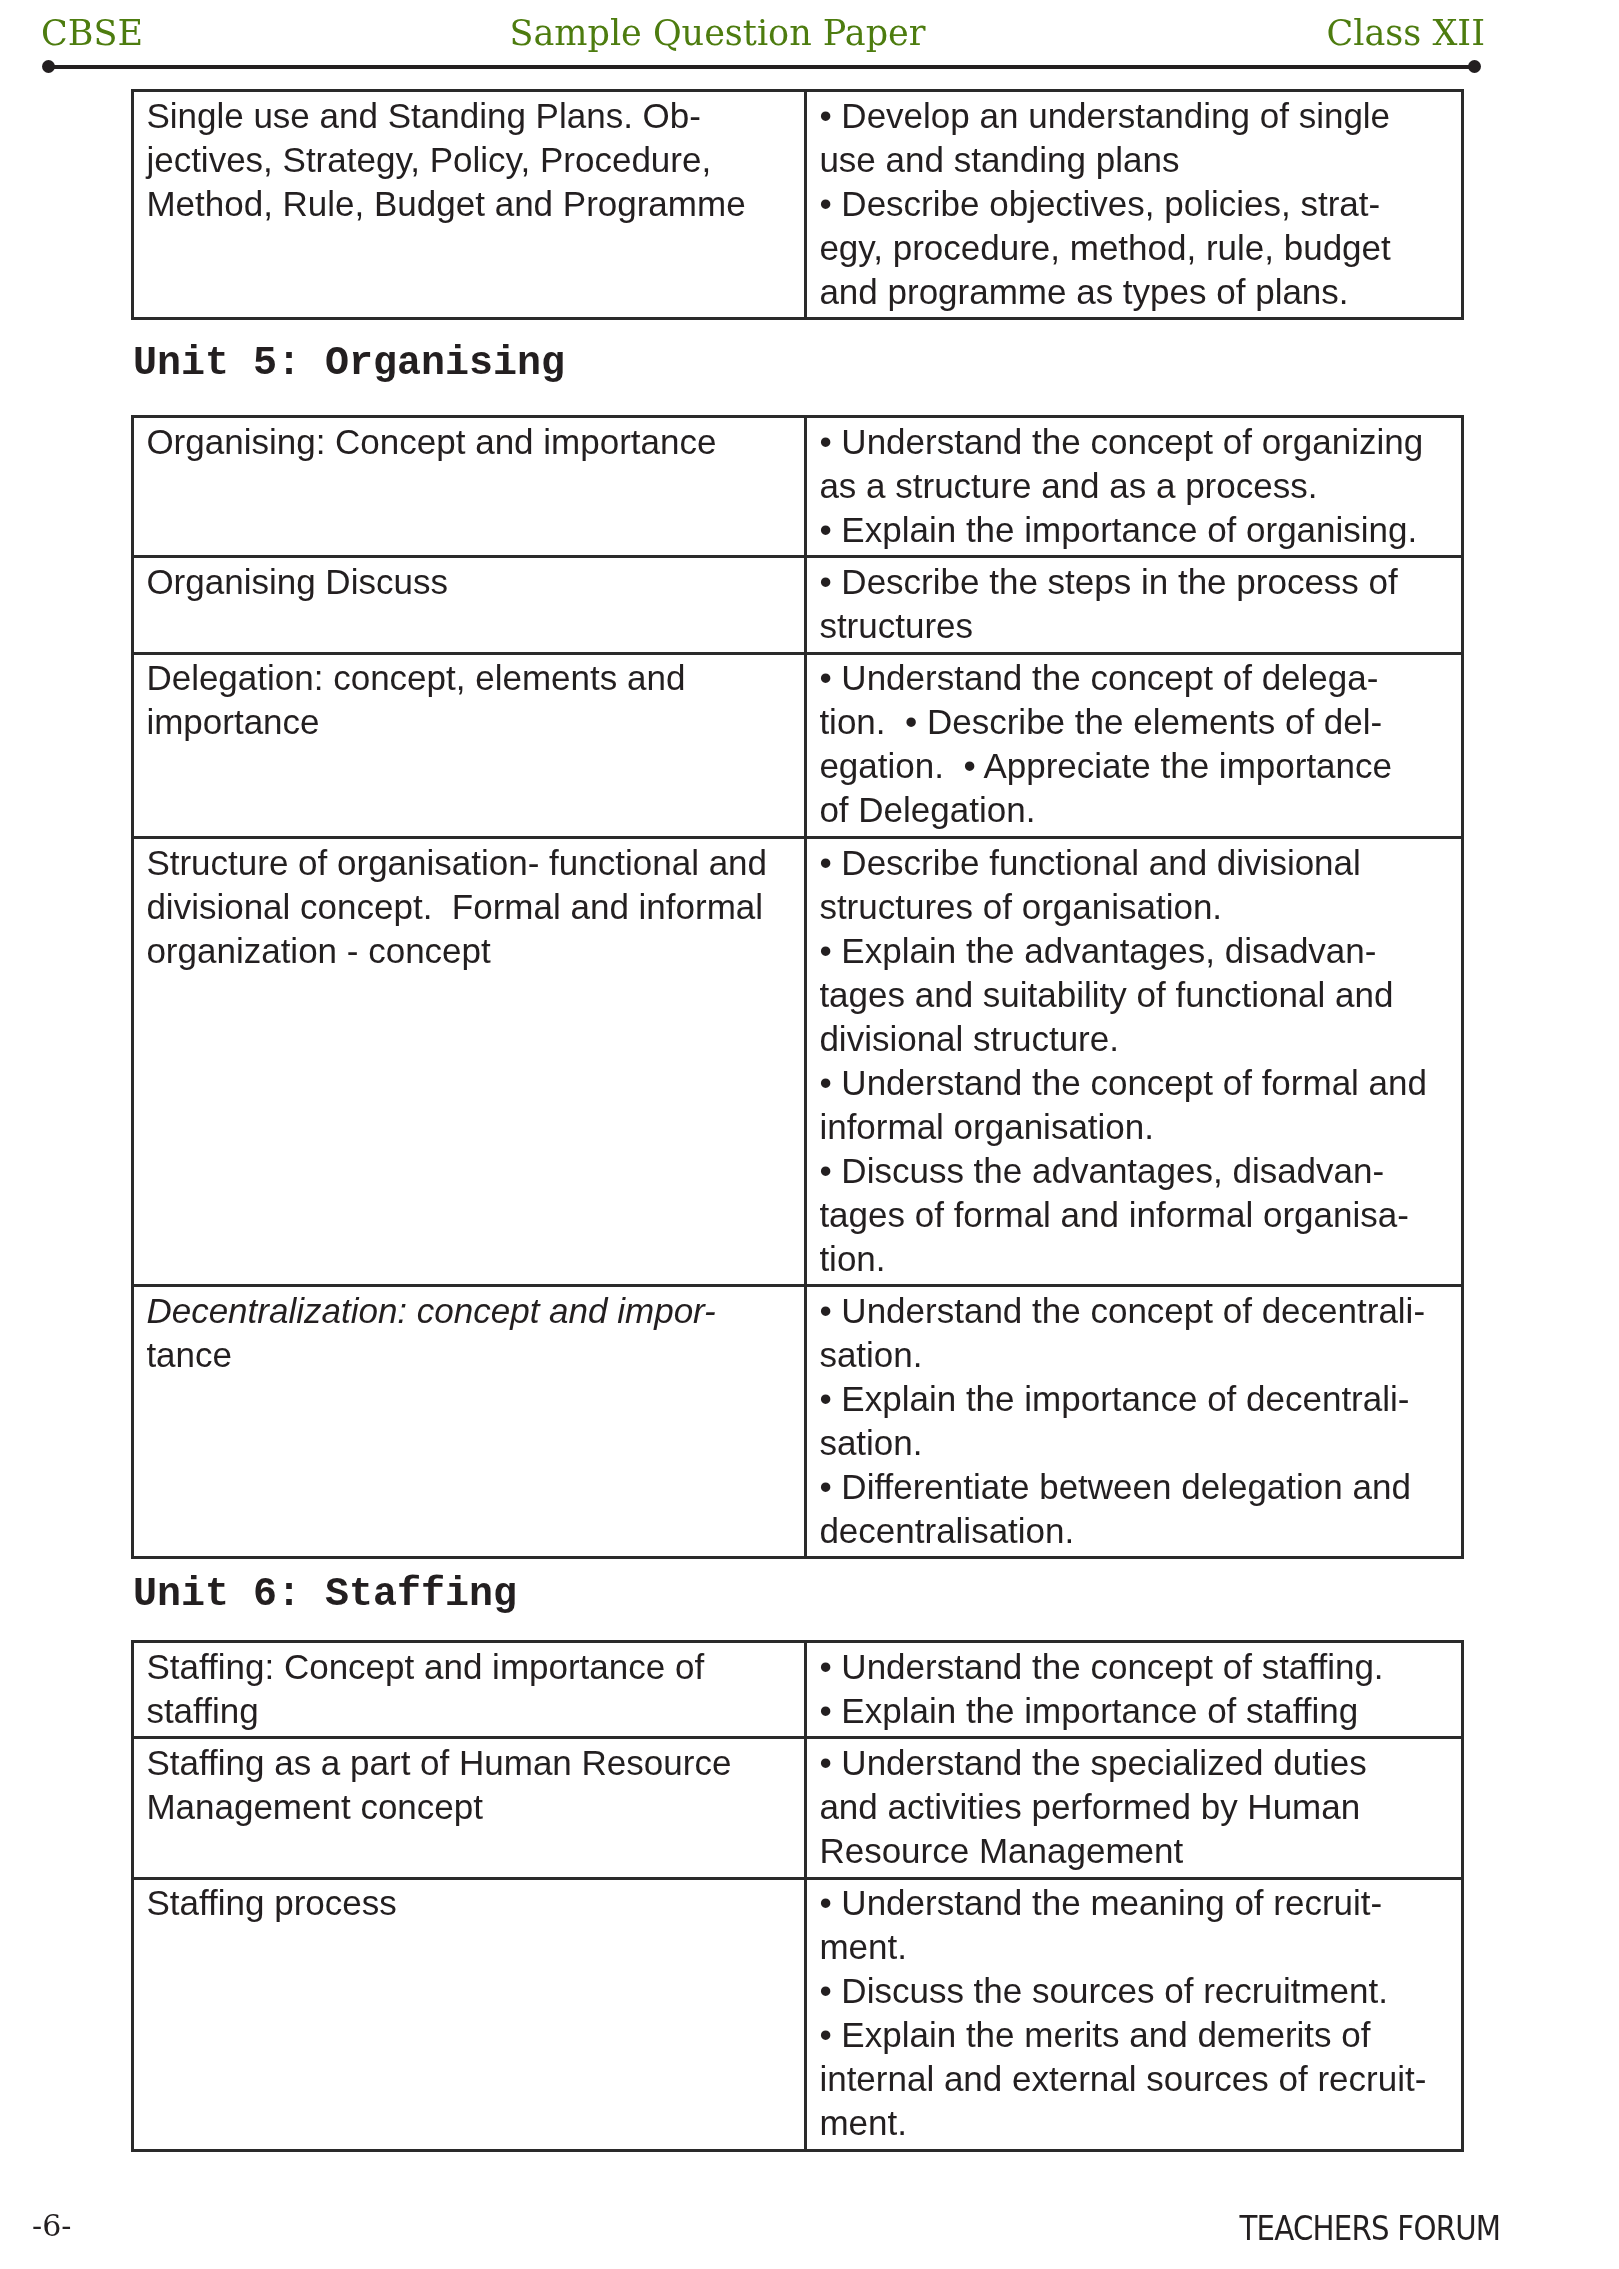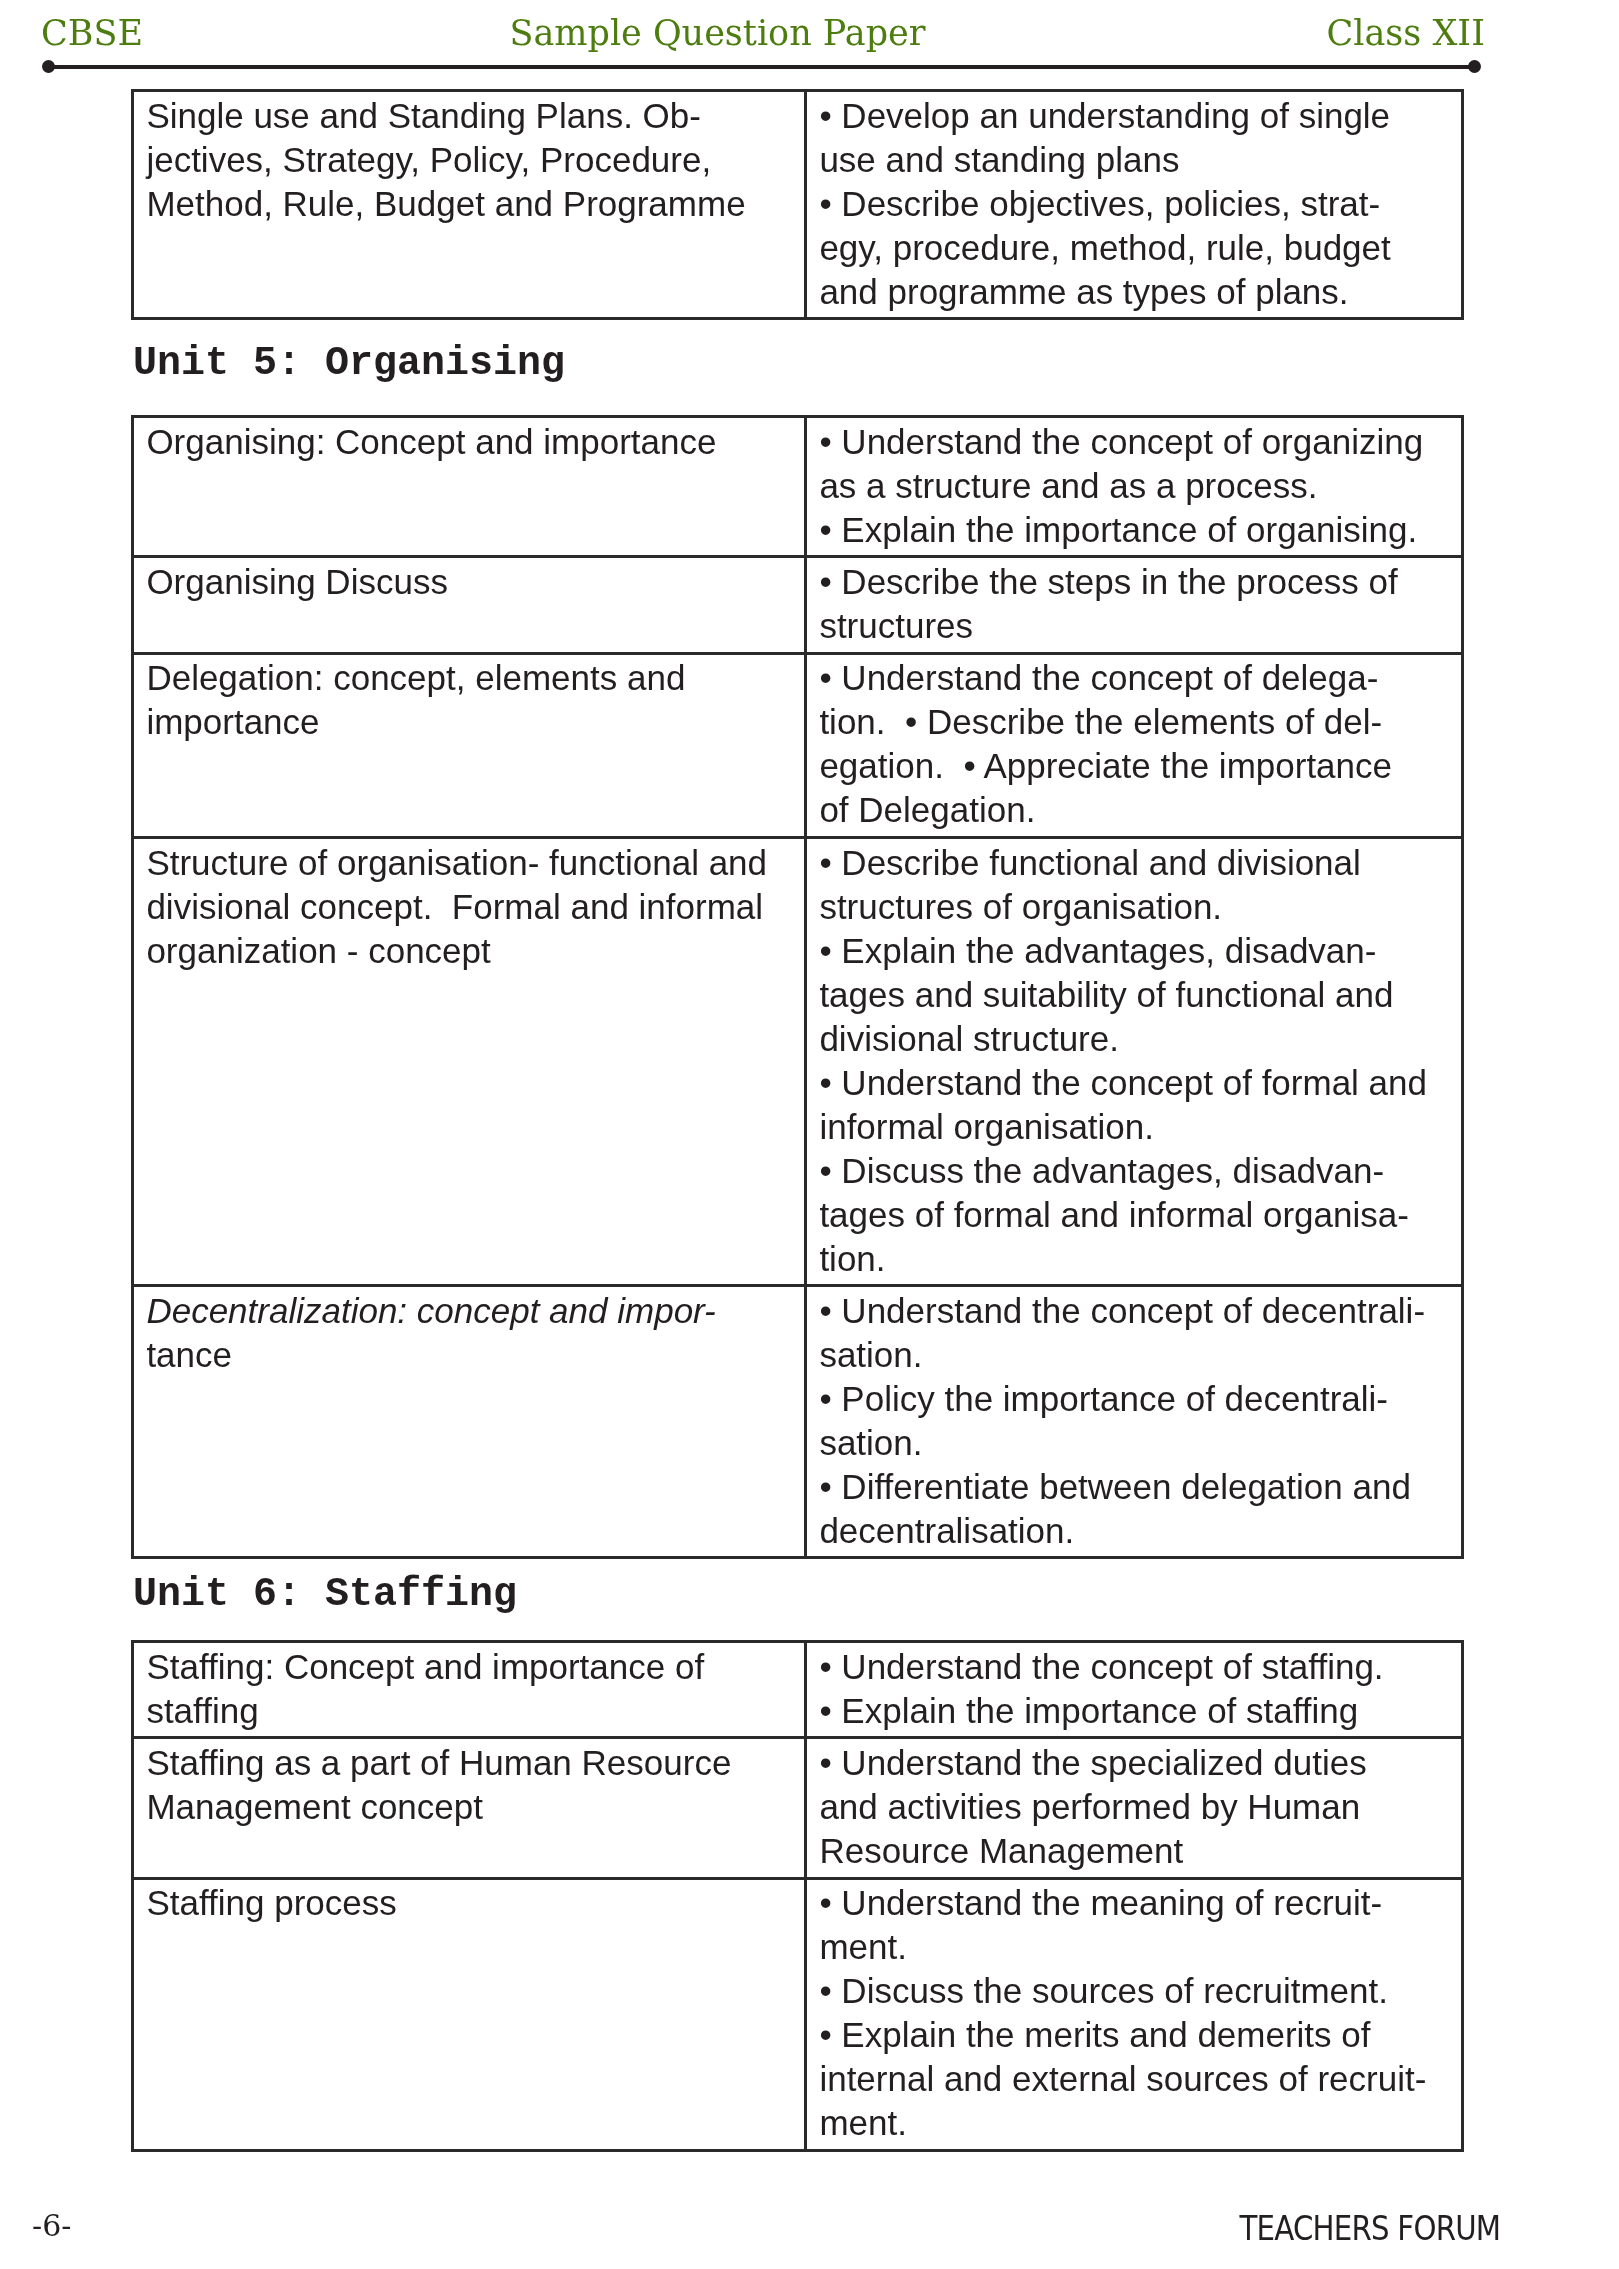--- a/index.html
+++ b/index.html
@@ -136,21 +136,21 @@
     <td>
           <div>
             <div style="white-space: pre; font-style: italic;">Decentralization: concept and impor-</div>
             <div style="white-space: pre;">tance</div>
           </div>
         </td>
     <td>
           <div>
             <div style="white-space: pre;">• Understand the concept of decentrali-</div>
             <div style="white-space: pre;">sation.</div>
-            <div style="white-space: pre;">• Policy the importance of decentrali-</div>
+            <div style="white-space: pre;">• Explain the importance of decentrali-</div>
             <div style="white-space: pre;">sation.</div>
             <div style="white-space: pre;">• Differentiate between delegation and</div>
             <div style="white-space: pre;">decentralisation.</div>
           </div>
         </td>
   </tr>
 </tbody>
   </table>
 
 <div class="unit" style="top:1573px">Unit 6: Staffing</div>

